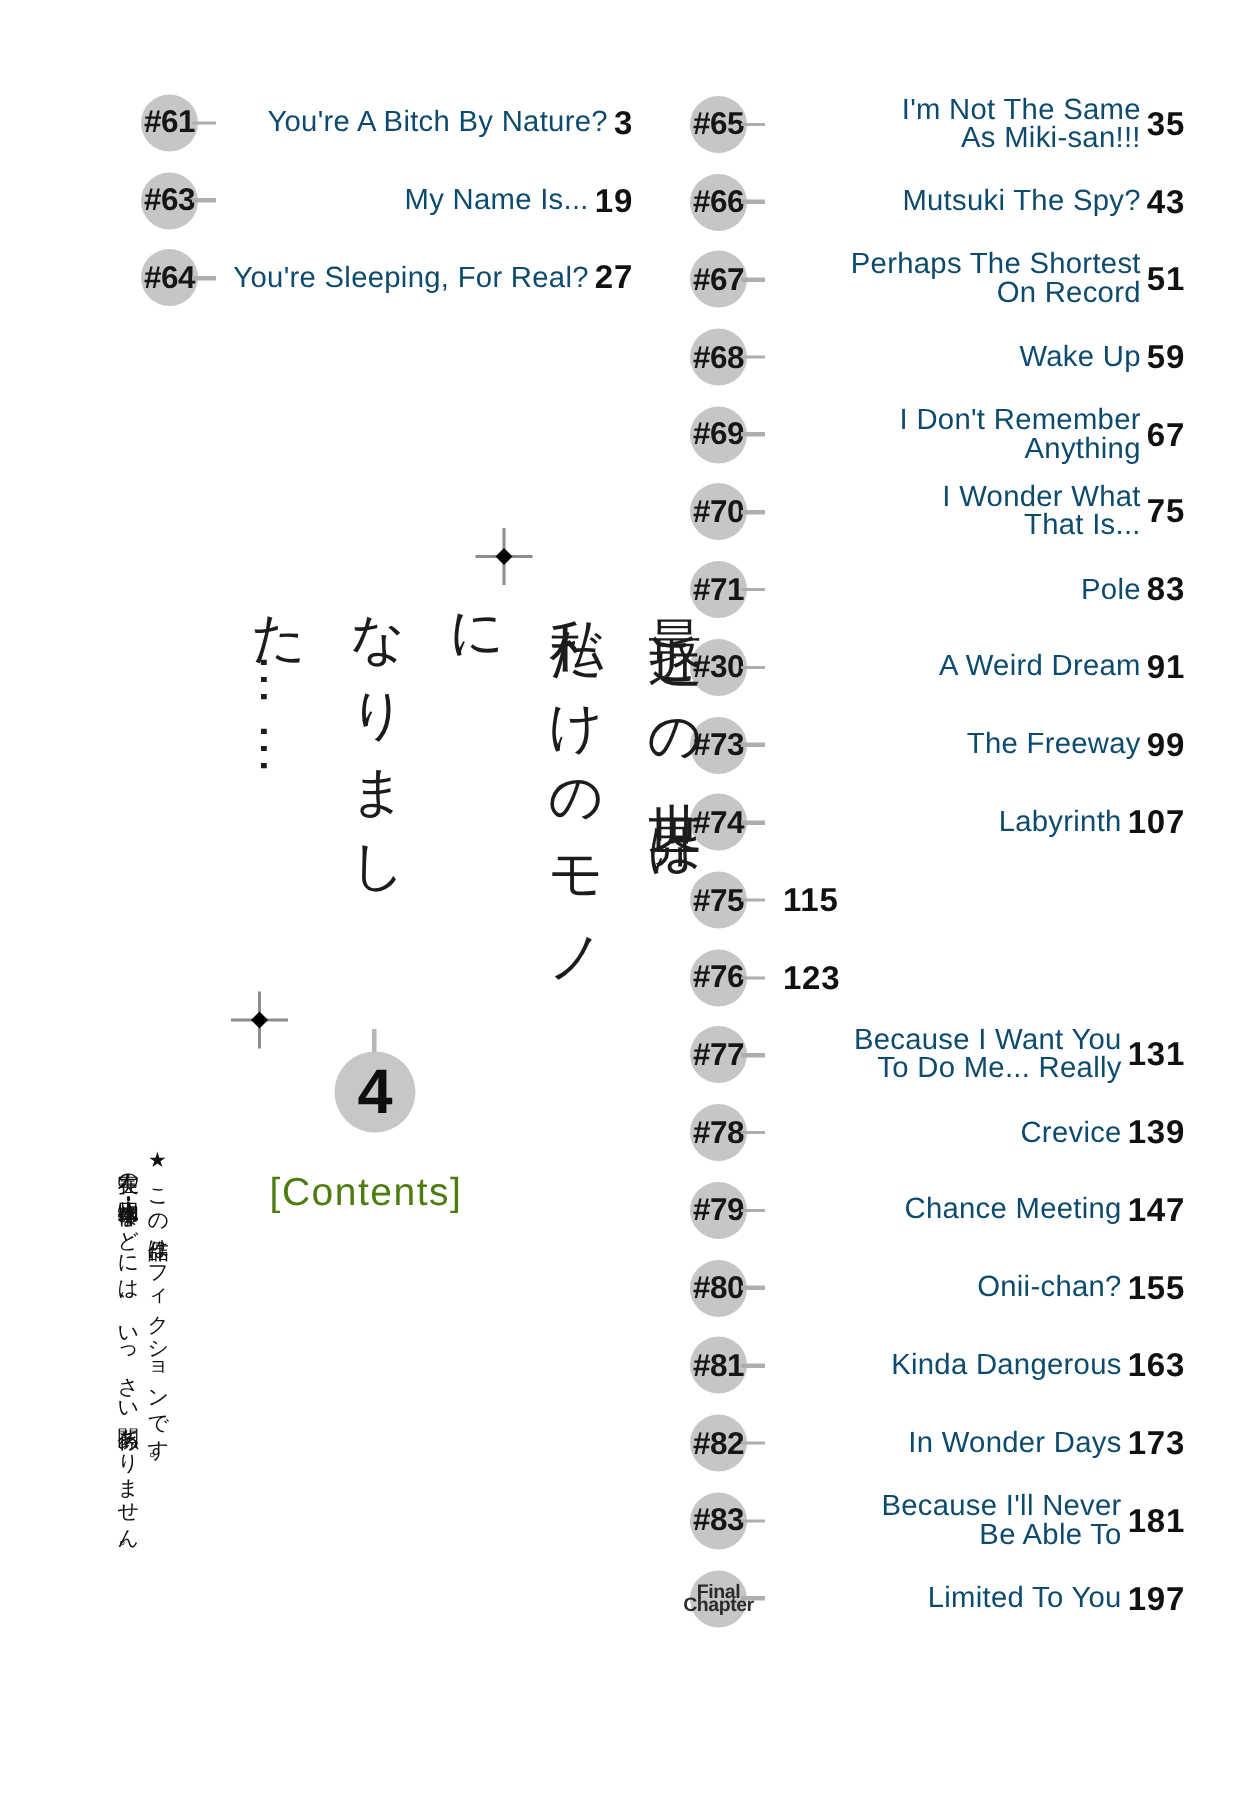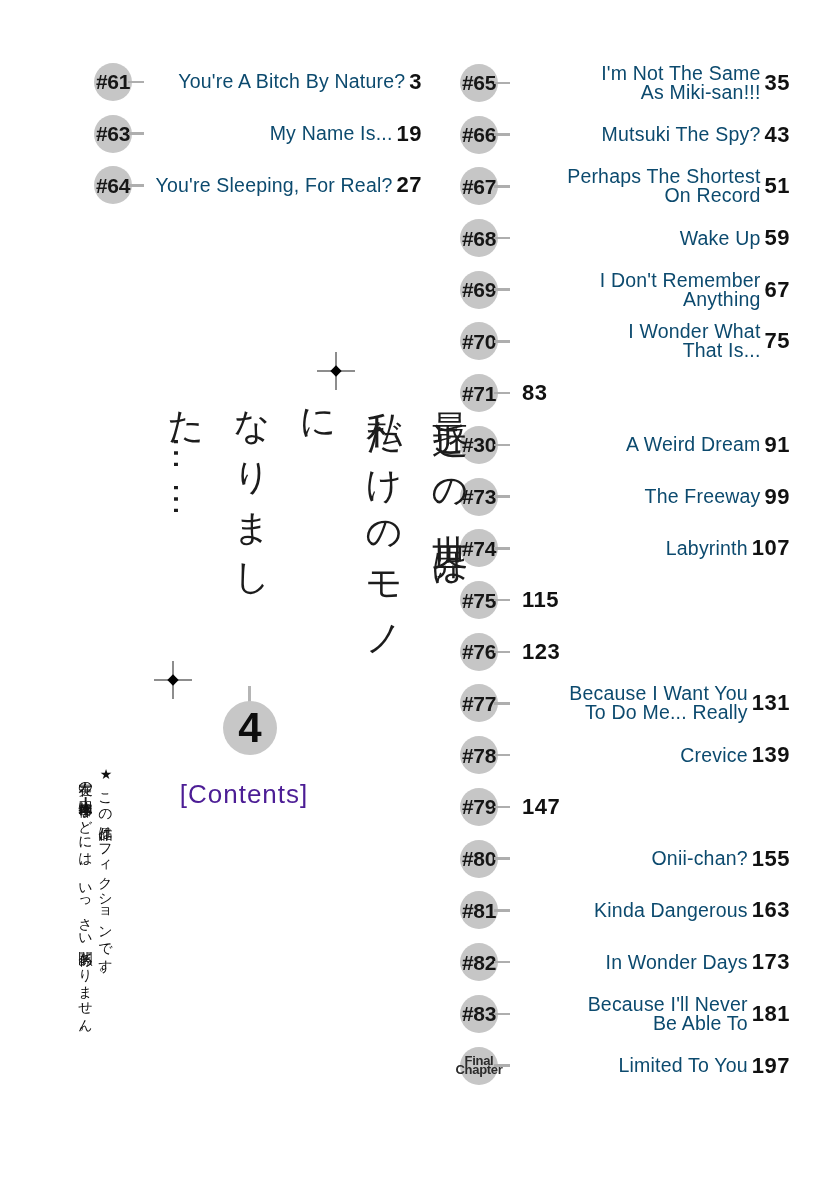--- a/index.html
+++ b/index.html
@@ -47,21 +47,21 @@
   
   .stem{position:absolute;left:248px;top:686px;width:3px;height:17px;background:#b5b5b5;}
   .volume-circle{
     position:absolute;left:223px;top:701px;width:54px;height:54px;
     border-radius:50%;background:#c7c7c7;
     display:flex;align-items:center;justify-content:center;
   }
   .volume-circle .vol-num{font-size:42px;font-weight:800;color:#0e0e0e;}
   .contents-label{
     position:absolute;left:154px;top:779px;width:180px;
-    text-align:center;font-size:26px;color:#4c1d95;letter-spacing:1px;
+    text-align:center;font-size:26px;color:#4d7c0f;letter-spacing:1px;
   }
 
   
   .reg-mark{position:absolute;width:38px;height:38px;}
   .reg-mark.top{left:317px;top:352px;}
   .reg-mark.bottom{left:154px;top:661px;}
   .reg-mark .h{position:absolute;left:0;top:18px;width:38px;height:2px;background:#8d8d8d;}
   .reg-mark .v{position:absolute;left:18px;top:0;width:2px;height:38px;background:#8d8d8d;}
   .reg-mark .c{position:absolute;left:15px;top:15px;width:8px;height:8px;background:#000;transform:rotate(45deg);}
 
@@ -146,20 +146,21 @@
     <span class="chip">#70</span>
     <span class="dash"></span>
     <span class="ch-title">I Wonder What
 That Is...</span>
     <span class="ch-page">75</span>
   </div>
 
   <div class="row">
     <span class="chip">#71</span>
     <span class="dash"></span>
+    <span class="ch-title">Pole</span>
     <span class="ch-page">83</span>
   </div>
 
   <div class="row">
     <span class="chip">#30</span>
     <span class="dash"></span>
     <span class="ch-title">A Weird Dream</span>
     <span class="ch-page">91</span>
   </div>
 
@@ -200,20 +201,21 @@
   <div class="row">
     <span class="chip">#78</span>
     <span class="dash"></span>
     <span class="ch-title">Crevice</span>
     <span class="ch-page">139</span>
   </div>
 
   <div class="row">
     <span class="chip">#79</span>
     <span class="dash"></span>
+    <span class="ch-title">Chance Meeting</span>
     <span class="ch-page">147</span>
   </div>
 
   <div class="row">
     <span class="chip">#80</span>
     <span class="dash"></span>
     <span class="ch-title">Onii-chan?</span>
     <span class="ch-page">155</span>
   </div>
 

